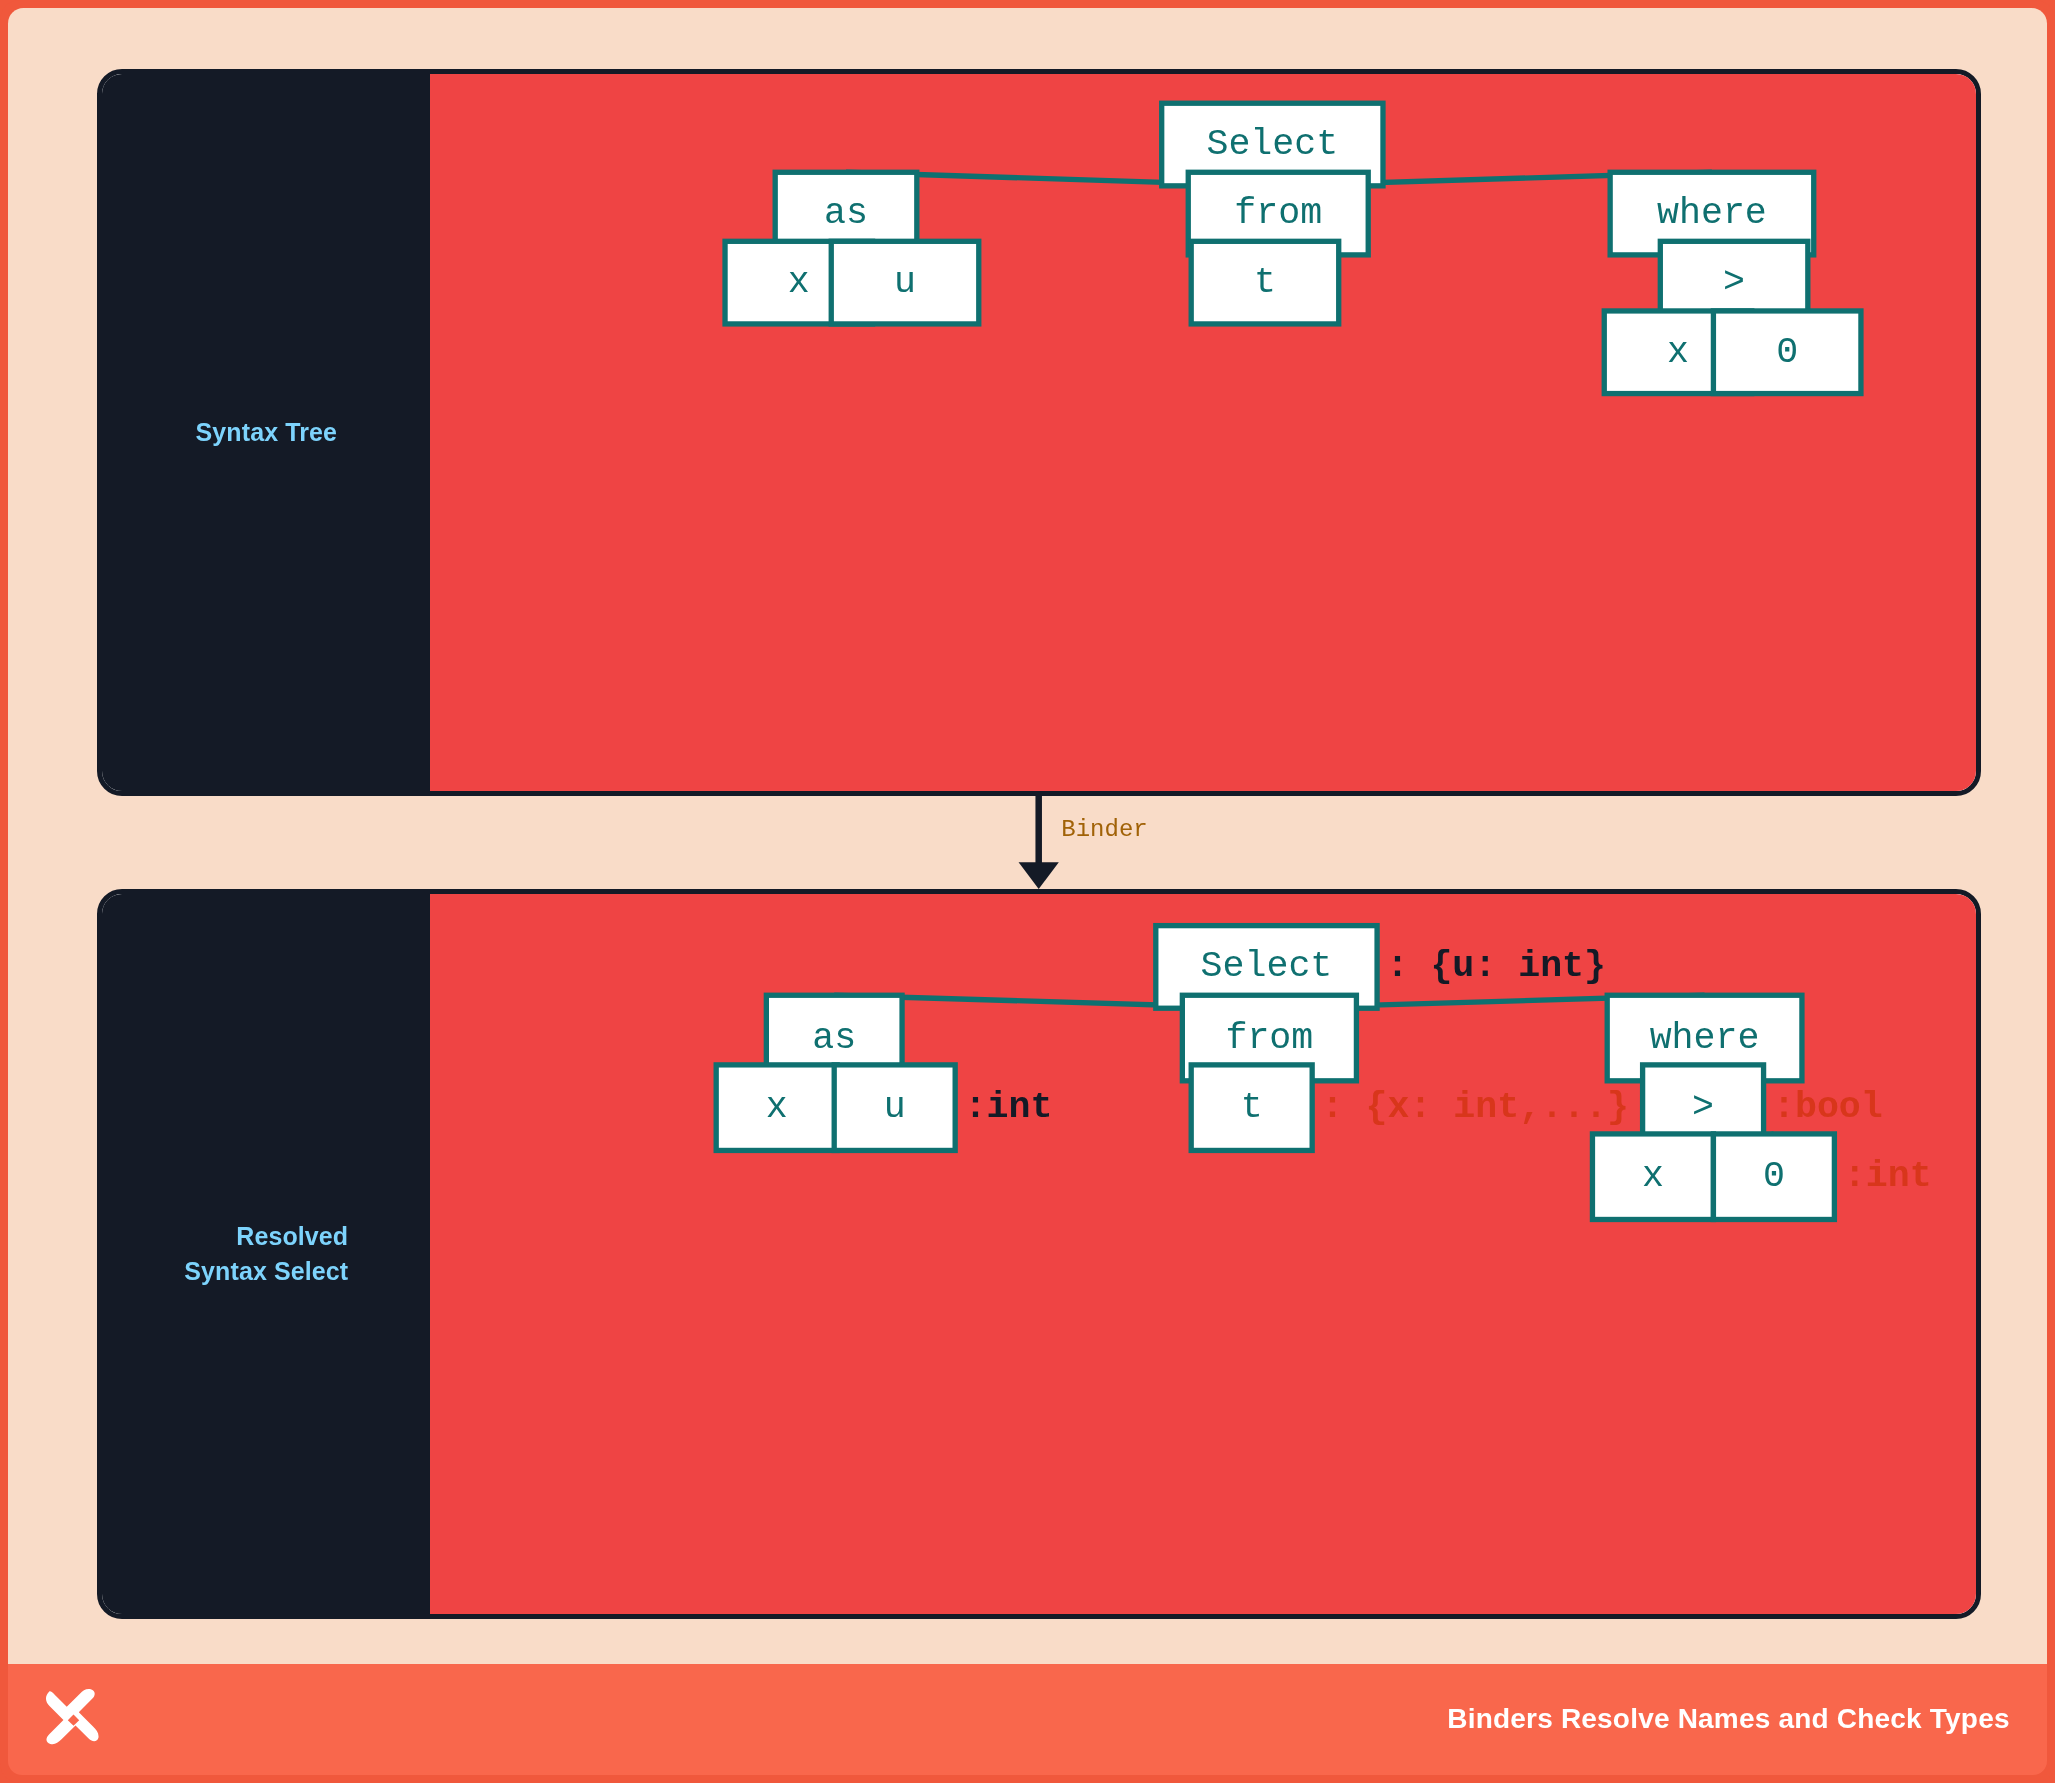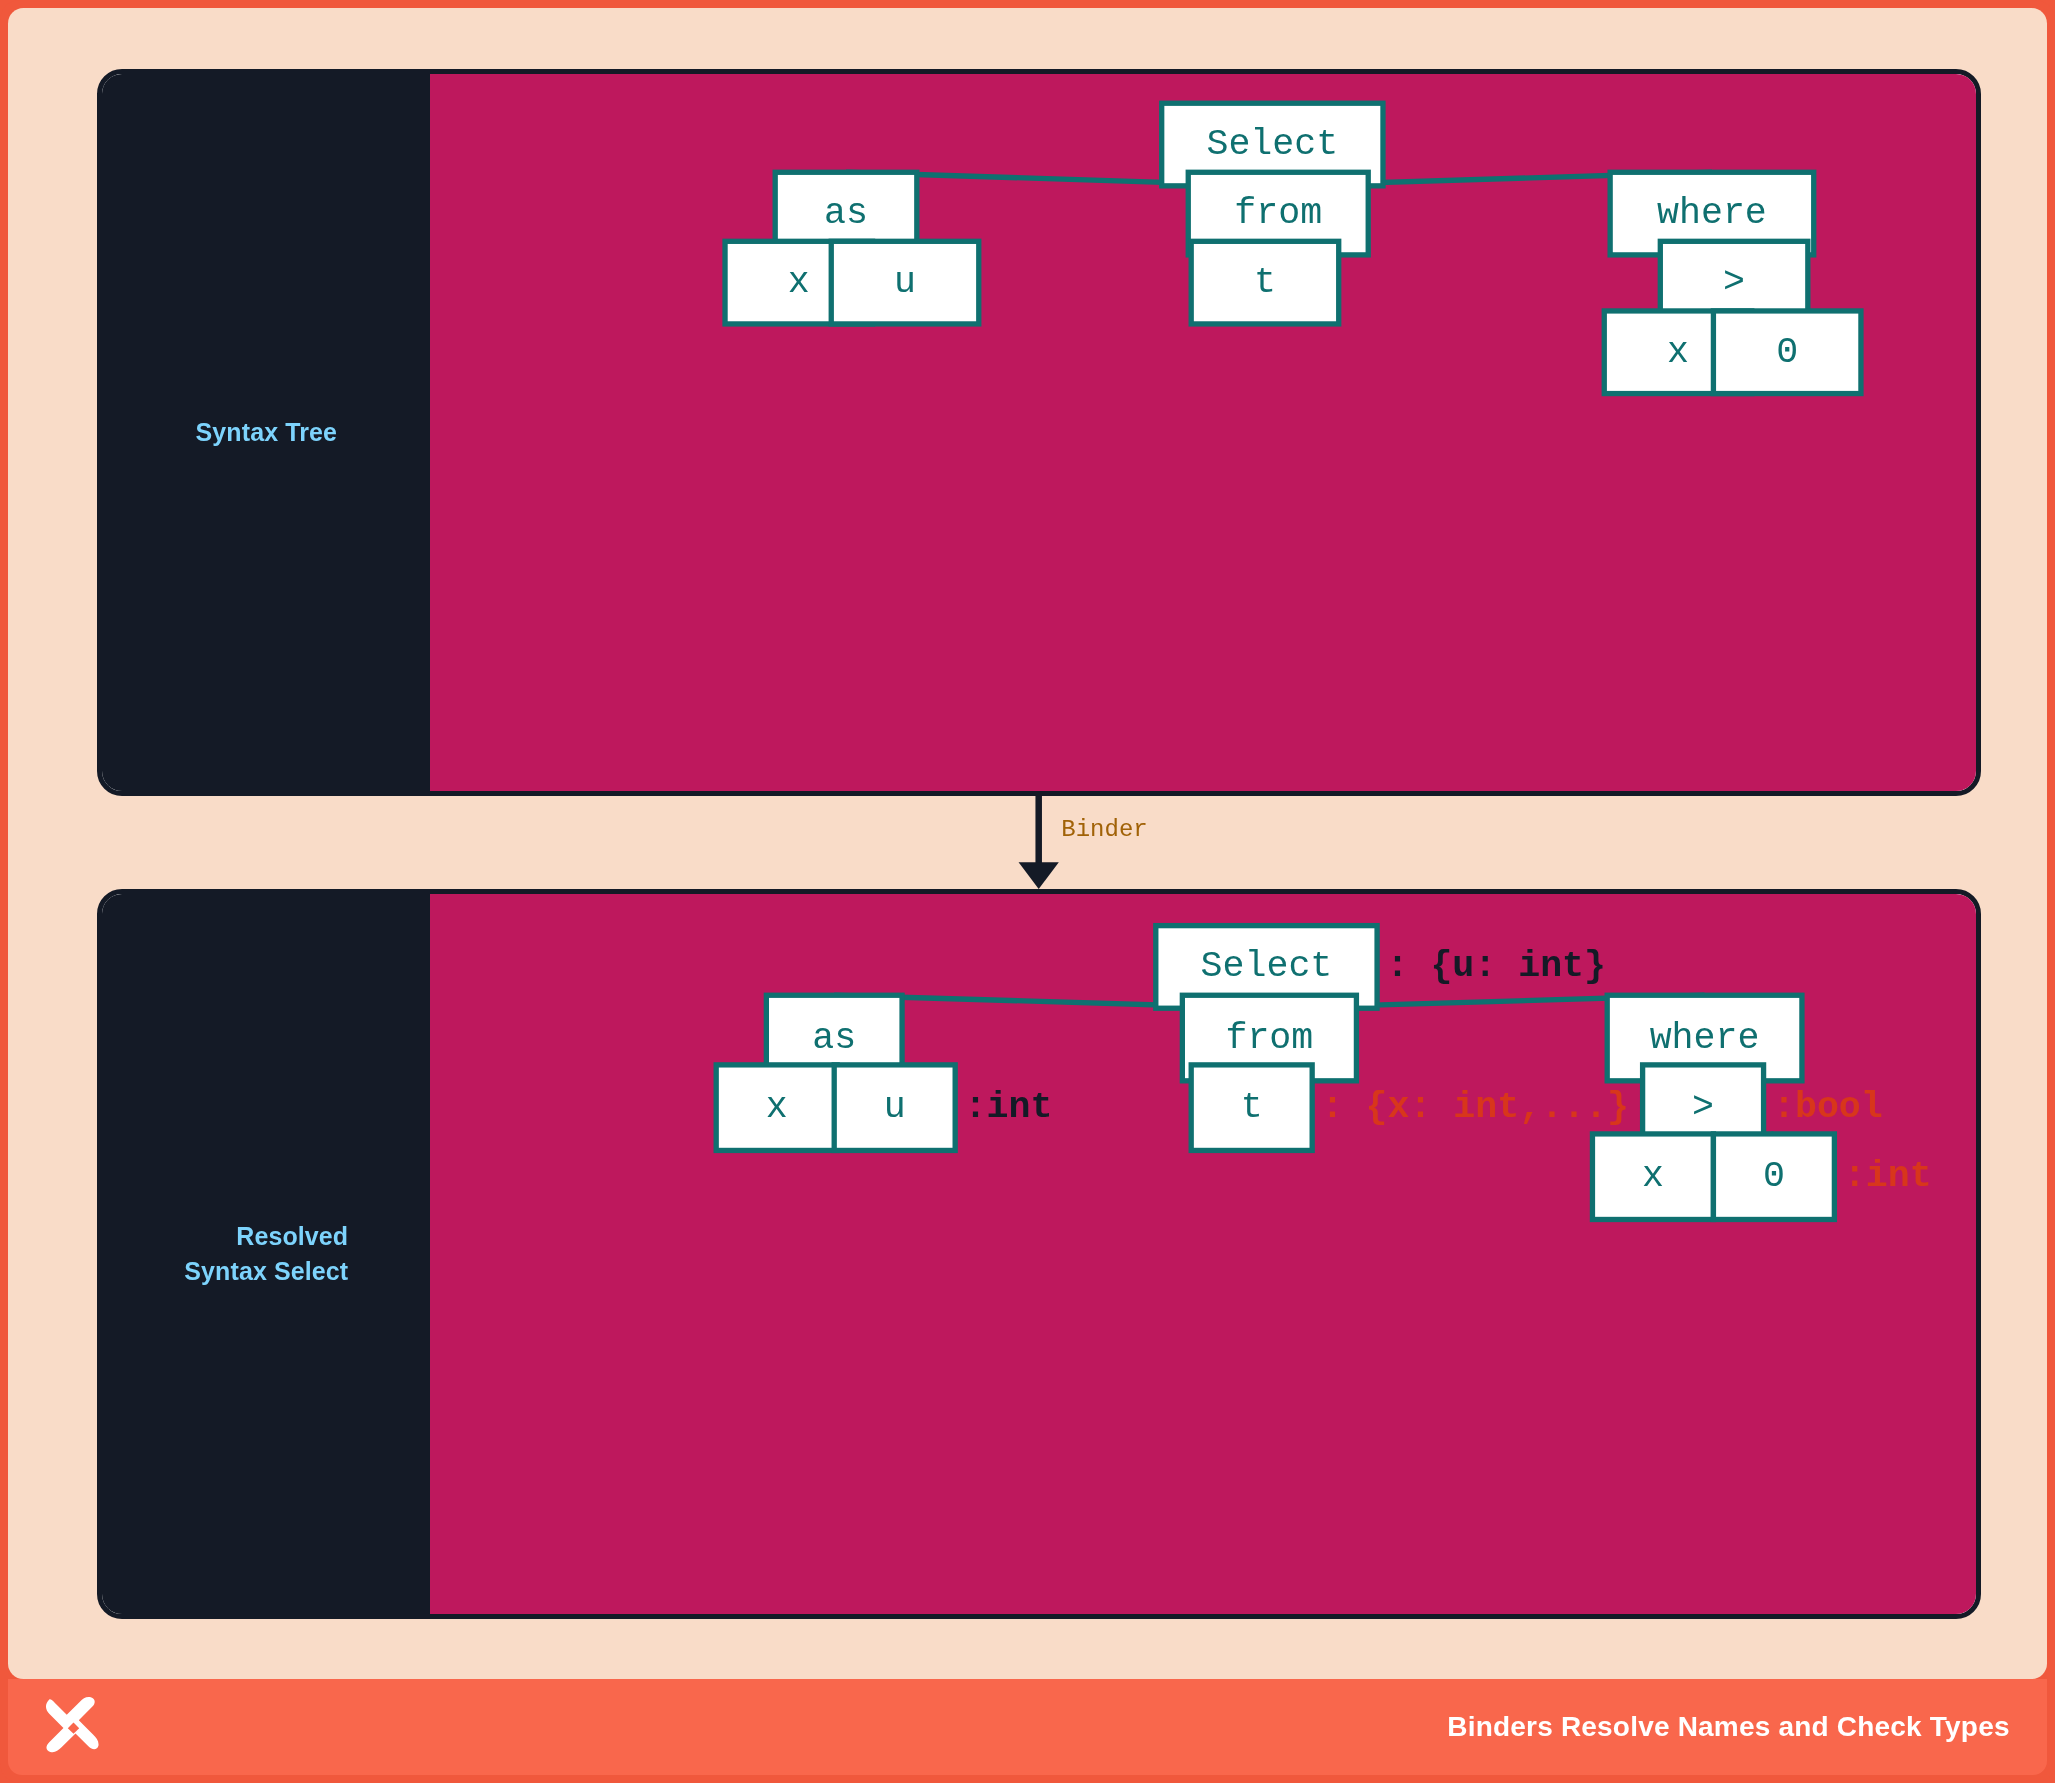--- a/index.html
+++ b/index.html
@@ -43,42 +43,42 @@
     font-family:"Liberation Sans",sans-serif;
     font-weight:700;
     font-size:25px;
     line-height:1.42;
     letter-spacing:0.1px;
     white-space:pre-line;
     text-align:right;
   }
   .panel-canvas{
     position:absolute;left:328px;top:0;right:0;bottom:0;
-    background:#be185d;
+    background:#ef4444;
   }
   .panel-canvas svg{display:block;width:100%;height:100%;}
 
   
   .arrow-zone{
     position:absolute;
     left:89px;top:788px;width:1884px;height:93px;
   }
   .arrow-zone svg{display:block;width:100%;height:100%;}
   .binder-label{
     position:absolute;
     left:1053px;top:808px;
     font-family:"Liberation Mono",monospace;
     font-size:24px;
     color:#a16207;
     white-space:nowrap;
   }
 
   #footer{
     position:absolute;
-    left:8.3px;right:8.3px;bottom:8.3px;height:96px;
+    left:8.3px;right:8.3px;bottom:8.3px;height:111px;
     background:#F9674C;
     border-radius:0 0 14px 14px;
     display:flex;align-items:center;
   }
   #footer-logo{
     position:absolute;left:37px;top:50%;transform:translateY(-50%);
     width:57px;height:62px;
   }
   #footer-title{
     position:absolute;right:37px;top:50%;transform:translateY(-50%);

